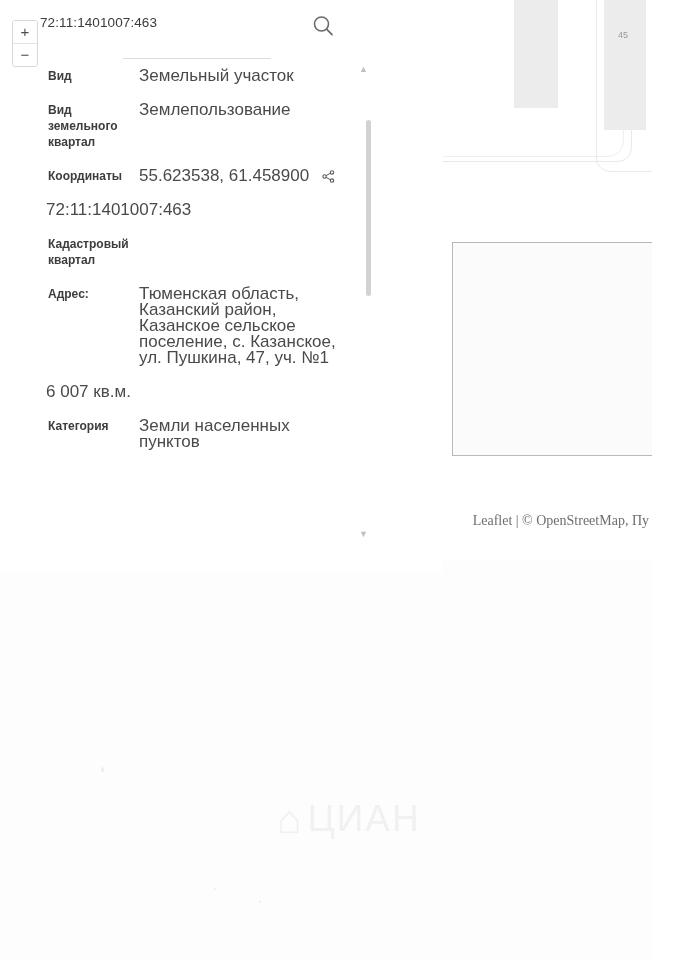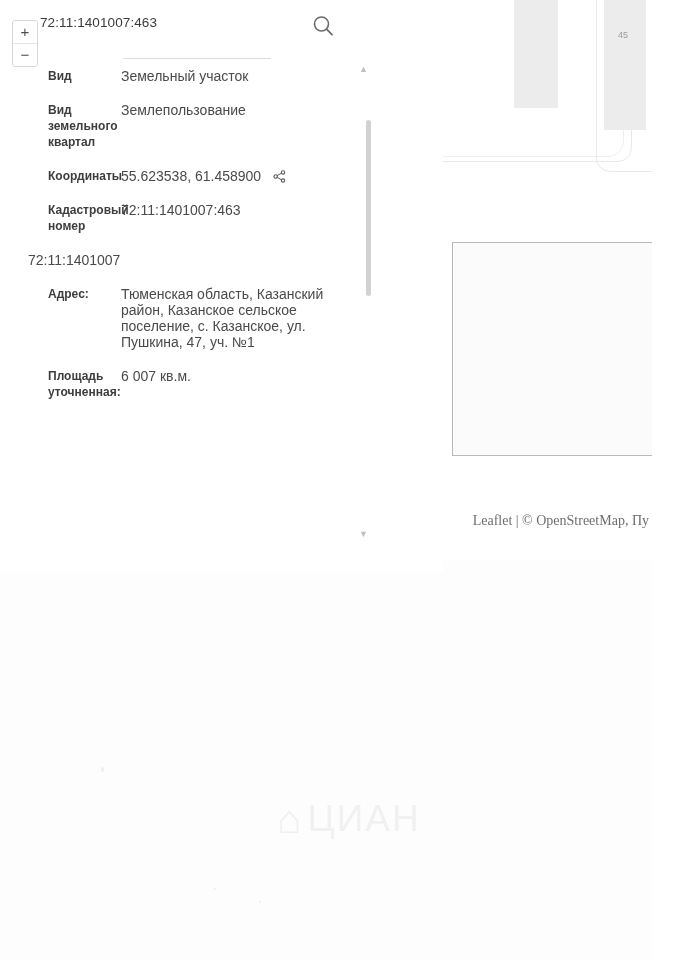--- a/index.html
+++ b/index.html
@@ -144,25 +144,26 @@
     min-width: 93px;
     padding-left: 20px;
     box-sizing: border-box;
     font-size: 12px;
     font-weight: bold;
     color: #3d3d3d;
     line-height: 16px;
   }
   .row .v {
     flex: 1;
-    font-size: 14px;
+    font-size: 17px;
     color: #4a4a4a;
     line-height: 16px;
     position: relative;
     padding-right: 6px;
+    margin-left: 18px;
   }
   .coord-row .v { padding-right: 0; }
   .share-icon {
     display: inline-block;
     vertical-align: -2px;
     margin-left: 8px;
     width: 13px; height: 13px;
     cursor: pointer;
   }
   .scrollbar-track {
@@ -297,39 +298,41 @@
             <circle cx="2.6" cy="6.5" r="1.7" fill="none" stroke="#5a5a5a" stroke-width="1.1"></circle>
             <circle cx="10" cy="10.6" r="1.7" fill="none" stroke="#5a5a5a" stroke-width="1.1"></circle>
             <line x1="4.1" y1="5.6" x2="8.5" y2="3.2" stroke="#5a5a5a" stroke-width="1"></line>
             <line x1="4.1" y1="7.4" x2="8.5" y2="9.8" stroke="#5a5a5a" stroke-width="1"></line>
           </svg>
         </span>
       </div>
     </div>
 
     <div class="row">
-      <div class="k">Кадастровый номер</div>
       <div class="v">72:11:1401007:463</div>
     </div>
 
     <div class="row">
-      <div class="v">72:11:1401007</div>
+      <div class="k">Кадастровый квартал</div>
     </div>
 
     <div class="row">
       <div class="k">Адрес:</div>
       <div class="v">Тюменская область, Казанский район, Казанское сельское поселение, с. Казанское, ул. Пушкина, 47, уч. №1</div>
     </div>
 
     <div class="row">
-      <div class="k">Площадь уточненная:</div>
       <div class="v">6 007 кв.м.</div>
     </div>
 
 
+    <div class="row">
+      <div class="k">Категория</div>
+      <div class="v">Земли населенных пунктов</div>
+    </div>
 
   </div>
 
   <div class="scroll-arrow up">▲</div>
   <div class="scroll-arrow down">▼</div>
 
   <div class="scrollbar-track">
     <div class="scrollbar-thumb"></div>
   </div>
 

